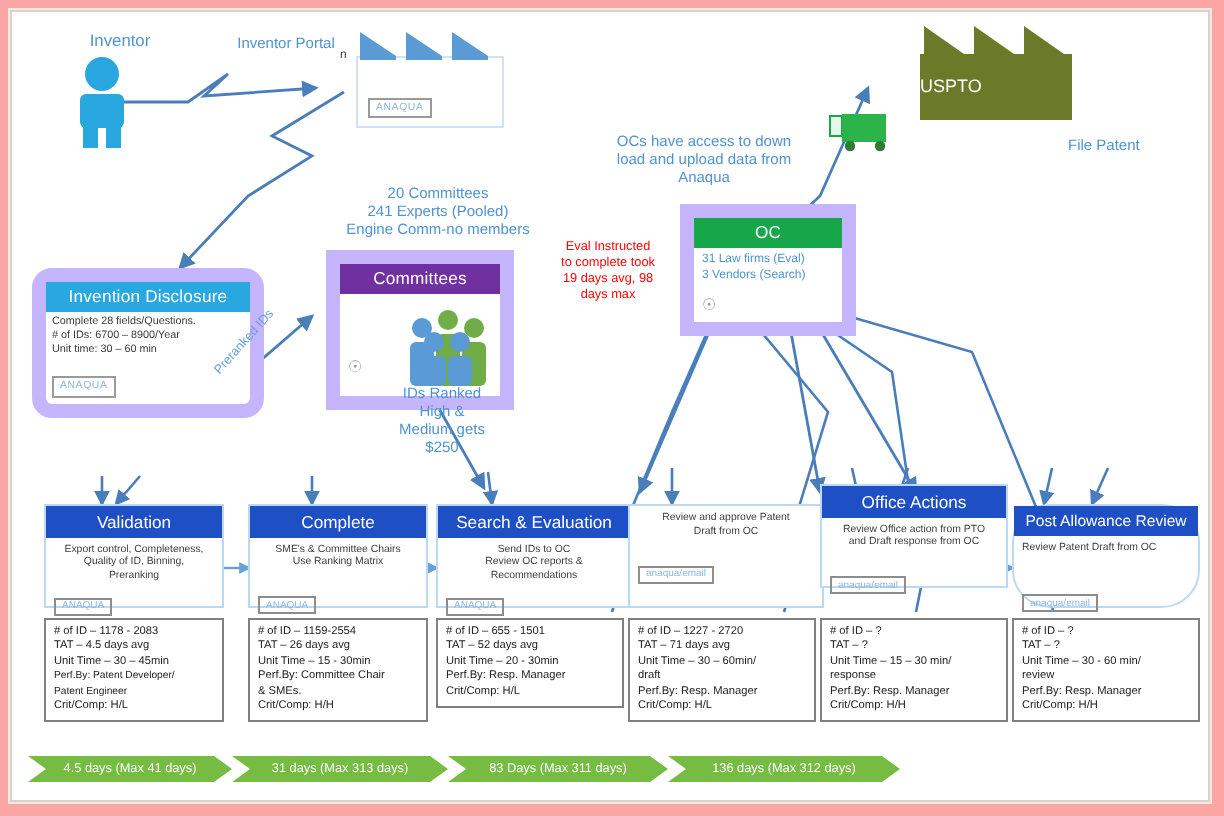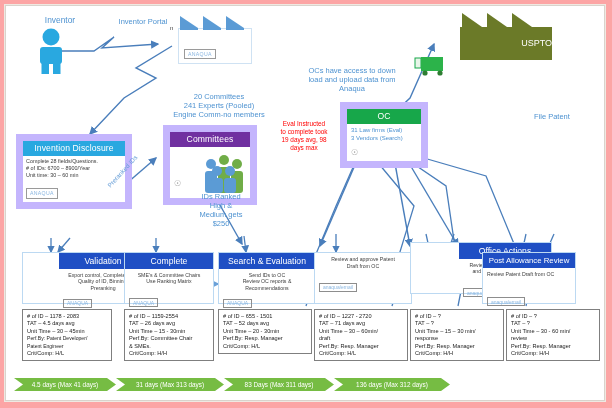--- a/index.html
+++ b/index.html
@@ -154,35 +154,35 @@
     <path d="M48,16 L48,2 L66,14 L66,16 Z" fill="#5b9bd5"></path>
   </svg>
   <div class="abs" style="left:164px;top:19px;color:#3d3d3d;font-size:6px;">n</div>
   <div class="anaquaTag" style="left:178px;top:43px;">ANAQUA</div>
 
   <svg class="factory" style="left:454px;top:5px;width:76px;height:18px;" viewBox="0 0 76 18">
     <path d="M2,18 L2,2 L22,16 L22,18 Z" fill="#6b7a28"></path>
     <path d="M27,18 L27,2 L47,16 L47,18 Z" fill="#6b7a28"></path>
     <path d="M52,18 L52,2 L72,16 L72,18 Z" fill="#6b7a28"></path>
   </svg>
-  <div class="abs" style="left:454px;top:21px;width:76px;height:33px;background:#6b7a28;color:#fff;font-size:9px;text-align:right;line-height:33px;padding-left:16px;">USPTO</div>
-  <div class="lbl" style="left:528px;top:62px;width:64px;text-align:left;margin-top:44px;">File Patent</div>
+  <div class="abs" style="left:454px;top:21px;width:76px;height:33px;background:#6b7a28;color:#fff;font-size:9px;text-align:left;line-height:33px;">USPTO</div>
+  <div class="lbl" style="left:528px;top:62px;width:64px;text-align:left;">File Patent</div>
 
   <svg class="abs" style="left:408px;top:50px;width:34px;height:22px;" viewBox="0 0 34 22">
     <rect x="1" y="2" width="6" height="10" fill="#e8f5e9" stroke="#17a74a" stroke-width="1"></rect>
     <rect x="7" y="1" width="22" height="14" fill="#2cb34a"></rect>
     <circle cx="11" cy="17" r="2.6" fill="#2e7d32"></circle>
     <circle cx="26" cy="17" r="2.6" fill="#2e7d32"></circle>
   </svg>
 
   <div class="lbl" style="left:280px;top:60px;width:132px;">OCs have access to down
 load and upload data from
 Anaqua</div>
 
-  <div class="card" style="left:10px;top:128px;width:102px;">
+  <div class="card" style="left:10px;top:128px;width:102px;border-radius:10px;">
     <div class="hdr hdr-blue">Invention Disclosure</div>
     <div class="body">
       <div>Complete 28 fields/Questions.</div>
       <div># of IDs: 6700 – 8900/Year</div>
       <div>Unit time: 30 – 60 min</div>
       <div style="height:9px;"></div>
       <span class="anaquaTag" style="position:static;display:inline-block;">ANAQUA</span>
     </div>
   </div>
 
@@ -218,21 +218,21 @@
 
   <div class="card" style="left:334px;top:96px;width:74px;height:52px;">
     <div class="hdr hdr-green">OC</div>
     <div class="body" style="color:#4f93d1;font-size:6px;line-height:8px;padding-left:4px;">
       <div>31  Law firms (Eval)</div>
       <div>3 Vendors (Search)</div>
     </div>
     <div class="globe" style="left:4px;top:40px;">☉</div>
   </div>
 
-  <div class="proc" style="left:16px;top:246px;width:88px;height:50px;padding-left:36px;">
+  <div class="proc" style="left:16px;top:246px;width:88px;height:50px;">
     <div class="ptitle">Validation</div>
     <div class="pdesc">Export control, Completeness,
 Quality of ID, Binning,
 Preranking</div>
     <span class="ptag">ANAQUA</span>
   </div>
   <div class="detail" style="left:16px;top:303px;width:80px;">
     <div># of ID – 1178 - 2083</div>
     <div>TAT – 4.5 days avg</div>
     <div>Unit Time – 30 – 45min</div>
@@ -278,36 +278,36 @@
   </div>
   <div class="detail" style="left:308px;top:303px;width:84px;">
     <div># of ID – 1227 - 2720</div>
     <div>TAT – 71 days avg</div>
     <div>Unit Time – 30 – 60min/</div>
     <div>draft</div>
     <div>Perf.By: Resp. Manager</div>
     <div>Crit/Comp: H/L</div>
   </div>
 
-  <div class="proc" style="left:404px;top:236px;width:92px;height:50px;padding-left:48px;">
+  <div class="proc" style="left:404px;top:236px;width:92px;height:50px;">
     <div class="ptitle">Office Actions</div>
     <div class="pdesc">Review Office action from PTO
 and Draft response from OC</div>
     <span class="ptag">anaqua/email</span>
   </div>
   <div class="detail" style="left:404px;top:303px;width:84px;">
     <div># of ID – ?</div>
     <div>TAT – ?</div>
     <div>Unit Time – 15 – 30 min/</div>
     <div>response</div>
     <div>Perf.By: Resp. Manager</div>
     <div>Crit/Comp: H/H</div>
   </div>
 
-  <div class="proc" style="left:476px;top:246px;width:92px;height:50px;">
+  <div class="proc" style="left:500px;top:246px;width:92px;height:50px;border-radius:19px;">
     <div class="ptitle" style="font-size:7.8px;">Post Allowance Review</div>
     <div class="pdesc" style="text-align:left;padding-left:4px;">Review Patent Draft from OC</div>
     <span class="ptag">anaqua/email</span>
   </div>
   <div class="detail" style="left:500px;top:303px;width:84px;">
     <div># of ID – ?</div>
     <div>TAT – ?</div>
     <div>Unit Time – 30 - 60 min/</div>
     <div>review</div>
     <div>Perf.By: Resp. Manager</div>

